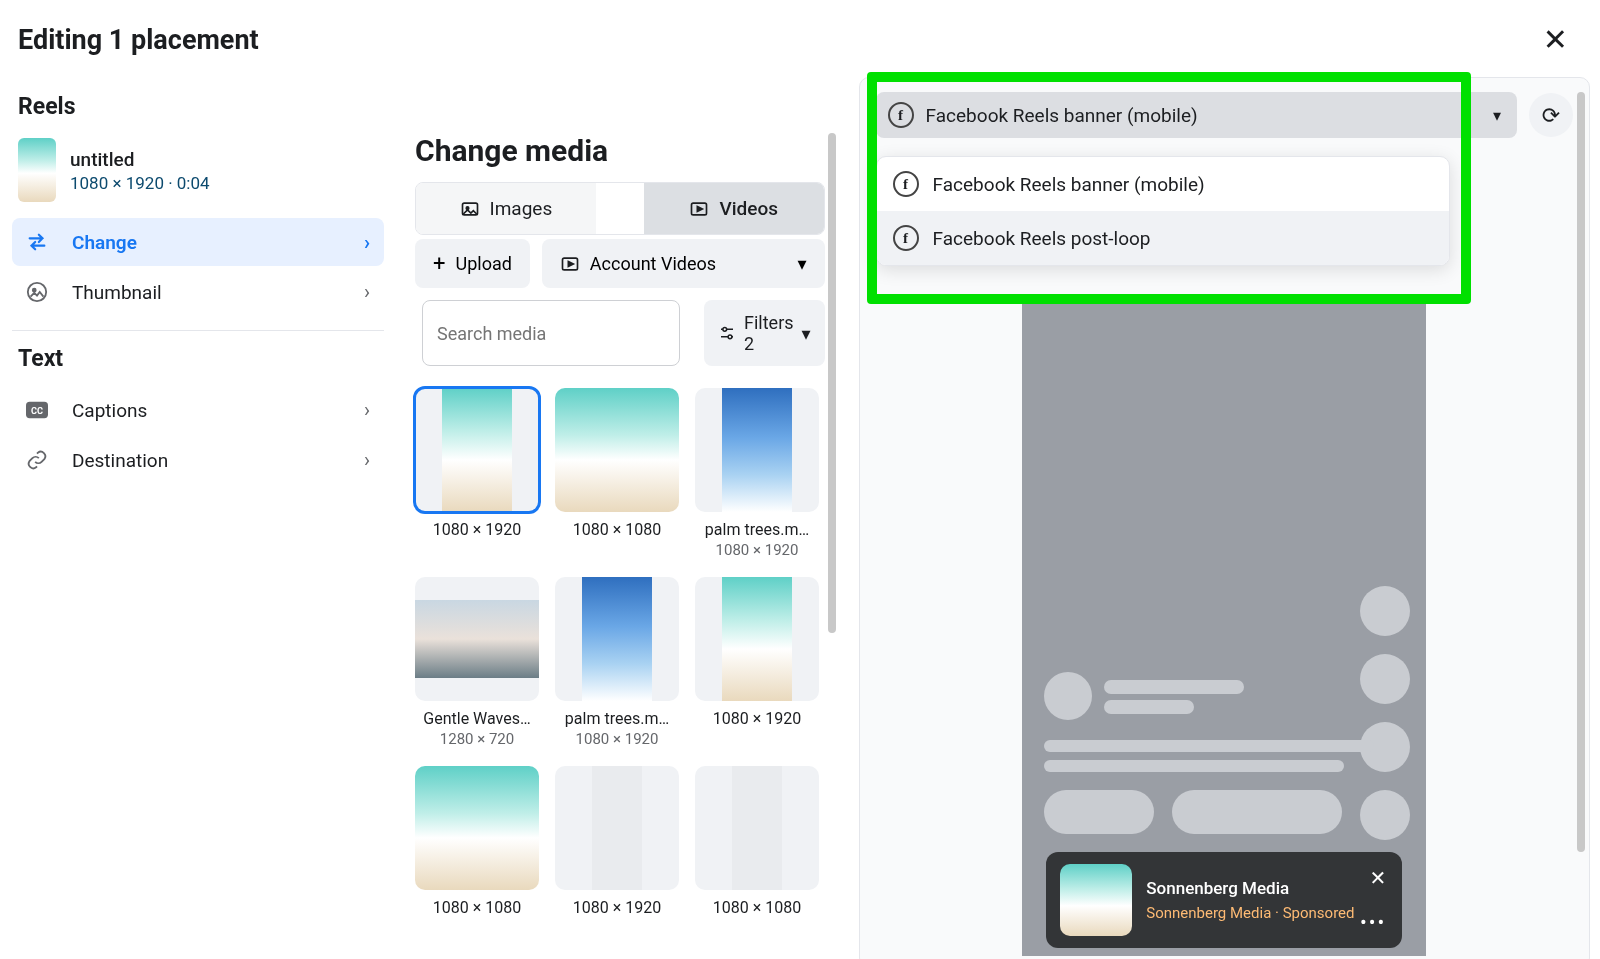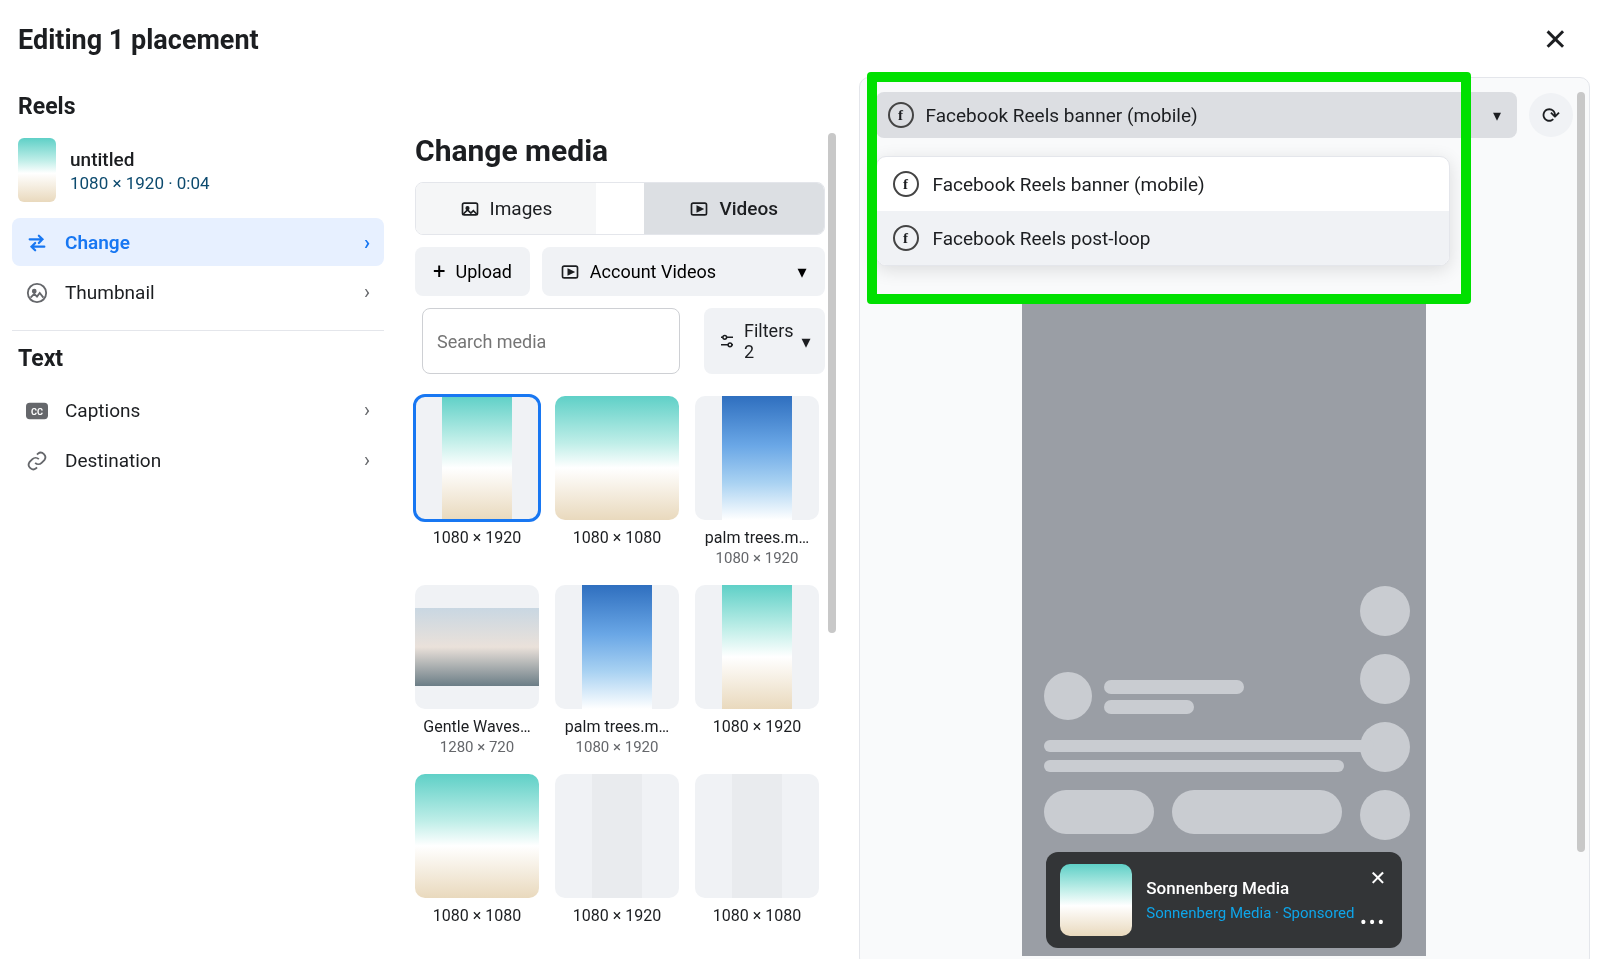--- a/index.html
+++ b/index.html
@@ -13,34 +13,34 @@
 
   
   .sidebar { width: 395px; padding: 24px 10px 0 12px; border-right: 1px solid #fff; }
   .side-section-title { font-size: 23px; font-weight: 700; padding: 0 6px 12px; }
   .media-row { display: flex; align-items: center; gap: 14px; padding: 6px 6px 14px; }
   .media-thumb { width: 38px; height: 64px; border-radius: 6px; background: linear-gradient(to bottom,#5fd0c7 0%,#bfeee8 35%,#fff 55%,#e9d9bd 100%); }
   .media-meta .name { font-size: 19px; font-weight: 500; }
   .media-meta .dim { font-size: 17px; color: #0c4a6e; margin-top: 2px; }
 
   .nav-item { display: flex; align-items: center; justify-content: space-between; padding: 12px 14px; border-radius: 8px; cursor: pointer; margin: 2px 0; }
-  .nav-item .left { display: flex; align-items: flex-end; gap: 17px; font-size: 19px; }
+  .nav-item .left { display: flex; align-items: center; gap: 24px; font-size: 19px; }
   .nav-item.active { background: #e7f0ff; color: #1877f2; font-weight: 600; }
   .nav-item .chev { color: #65676b; font-size: 20px; }
   .nav-item.active .chev { color: #1877f2; }
 
   .ico { width: 22px; height: 22px; display: inline-flex; align-items: center; justify-content: center; color: #65676b; }
   .nav-item.active .ico { color: #1877f2; }
 
   .divider { height: 1px; background: #e4e6eb; margin: 14px 0; }
 
   
   .midpane { flex: 0 0 430px; padding: 24px 10px 0 20px; position: relative; }
   .midpane h2 { font-size: 30px; font-weight: 700; margin-bottom: 14px; margin-top: 40px; }
-  .seg { display: flex; border-radius: 8px; overflow: hidden; border: 1px solid #e4e6eb; margin-bottom: 12px; gap: 48px; }
+  .seg { display: flex; border-radius: 8px; overflow: hidden; border: 1px solid #e4e6eb; margin-bottom: 4px; gap: 48px; }
   .seg-btn { flex: 1; padding: 14px 0; display: flex; align-items: center; justify-content: center; gap: 10px; font-size: 19px; background: #f5f6f7; cursor: pointer; }
   .seg-btn.active { background: #dcdfe3; font-weight: 500; }
 
   .row-btns { display: flex; gap: 12px; margin-bottom: 12px; }
   .btnp { display: flex; align-items: center; gap: 10px; background: #f0f2f5; border: none; border-radius: 8px; padding: 12px 18px; font-size: 18px; cursor: pointer; }
   .btnp.grow { flex: 1; justify-content: space-between; }
 
   .search-row { display: flex; gap: 24px; margin-bottom: 22px; margin-left: 7px; }
   .searchbox { flex: 1; border: 1px solid #ced0d4; border-radius: 8px; padding: 12px 14px; font-size: 18px; color: #65676b; background:#fff; }
   .filters { display: flex; align-items: center; gap: 8px; background: #f0f2f5; border-radius: 8px; padding: 12px 14px; font-size: 18px; cursor: pointer; }
@@ -77,21 +77,21 @@
   .dd-opt:nth-child(2){ background:#f0f2f5; }
 
   .phone { width: 404px; height: 660px; background:#9a9ea5; border-radius: 0; margin: 30px auto 0; position:relative; overflow:hidden;}
   .ph-circle { width:50px; height:50px; border-radius:50%; background:#c9ccd1; position:absolute;}
   .ph-line { height:14px; background:#c9ccd1; border-radius:7px; position:absolute;}
   .ph-pill { height:44px; background:#c9ccd1; border-radius:22px; position:absolute;}
 
   .banner { position:absolute; left:24px; bottom:8px; right:24px; height:96px; background:#333537; border-radius:12px; display:flex; align-items:center; gap:14px; padding:12px 14px; color:#fff;}
   .banner-thumb { width:72px; height:72px; border-radius:10px; background: linear-gradient(to bottom,#5fd0c7 0%,#bfeee8 35%,#fff 58%,#e9d9bd 100%);}
   .banner-txt .t1 { font-size:17px; font-weight:500;}
-  .banner-txt .t2 { font-size:15px; color:#0ea5e9; margin-top:6px;}
+  .banner-txt .t2 { font-size:15px; color:#fdba74; margin-top:6px;}
   .banner-close { position:absolute; right:16px; top:14px; font-size:20px; cursor:pointer;}
   .banner-more { position:absolute; right:16px; bottom:14px; font-size:20px; letter-spacing:2px; cursor:pointer;}
 
   svg { display:block; }
 </style>
 </head>
 <body>
 
 <div class="header">
   <h1>Editing 1 placement</h1>

